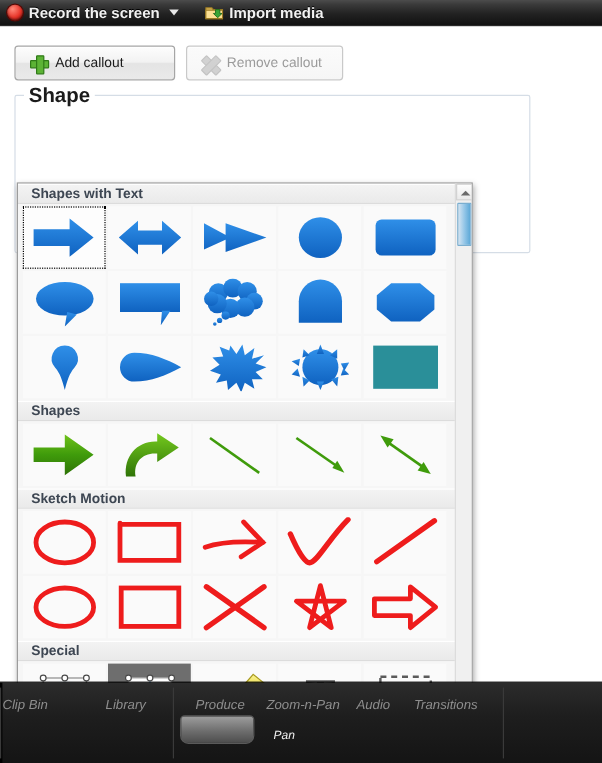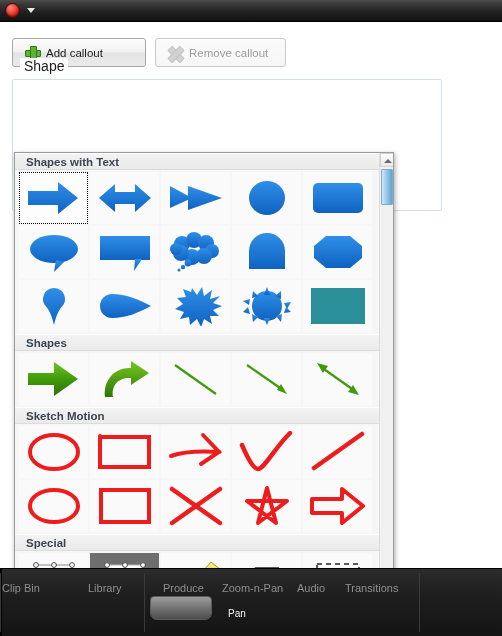--- a/index.html
+++ b/index.html
@@ -64,22 +64,22 @@
   .ico-x:before,.ico-x:after{content:"";position:absolute;left:-1px;top:5px;width:16px;height:5px;
     background:#b3b3b3;border:1px solid #9a9a9a;border-radius:1px;}
   .ico-x:before{transform:rotate(45deg);} .ico-x:after{transform:rotate(-45deg);}
 
   
   #shapebox{
     position:absolute; left:12px; top:57px; width:430px; height:132px;
     border:1px solid #d5dde6; border-radius:2px; background:#fff;
   }
   #shapebox-legend{
-    position:absolute; left:20px; top:36px; background:#fff; padding:0 4px;
-    font-size:14px; color:#1b1b1b;
+    position:absolute; left:20px; top:48px; background:#fff; padding:0 4px;
+    font-size:17px; color:#1b1b1b;font-weight:bold;
   }
 
   
   #gallery{
     position:absolute; left:14px; top:86px; width:380px; height:514px;
     background:#f6f6f6; border:1px solid #9c9c9c;
     box-shadow:1px 2px 5px rgba(0,0,0,.35);
     overflow:hidden;
     margin-top:44px;
   }
@@ -119,20 +119,21 @@
     position:absolute; left:1px; top:16px; width:12px; height:36px;
     background:linear-gradient(to right,#d4e4f2,#8ec3e6 55%,#5ba7d6);
     border:1px solid #7aaed0; border-radius:1px;
   }
 
   
   #bottombar{
     position:absolute; left:0; bottom:0; width:502px; height:68px;
     background:linear-gradient(to bottom,#2c2c2c 0%,#1e1e1e 40%,#141414 100%);
     border-top:1px solid #000;
+    font-style:italic;
   }
   #bottombar .btm-label{
     position:absolute; bottom:42px; font-size:11px; color:#8e8e8e; white-space:nowrap;
   }
   #bottombar .sep{ position:absolute; top:4px; bottom:4px; width:1px; background:#3a3a3a; }
   #more-btn{
     position:absolute; right:4px; top:3px; width:80px; height:62px;
     background:linear-gradient(to bottom,#4a4a4a 0%,#343434 45%,#1d1d1d 100%);
     border:1px solid #3f3f3f; border-radius:2px;
     display:flex; flex-direction:column; align-items:center; justify-content:center; gap:4px;
@@ -146,23 +147,34 @@
   #pan-label{ position:absolute; left:228px; bottom:17px; font-size:10px; color:#efefef; }
   .vbar{ position:absolute; top:0; bottom:0; width:2px; background:#000;}
 </style>
 </head>
 <body>
 
 <div id="topbar">
 
   <div class="tb-item">
     <span class="ico ico-record"></span>
+    <span>Record the screen</span>
     <span class="tb-caret"></span>
   </div>
 
+  <div class="tb-item" style="margin-left:10px">
+    <span class="ico ico-folder">
+      <svg width="15" height="13" viewBox="0 0 15 13">
+        <path d="M0.5 2.5h5l1.3 1.6H14.5v7.4H0.5z" fill="#f0c96a" stroke="#9a7a22"></path>
+        <path d="M0.5 4.4h14v7.1H0.5z" fill="#fbdf92" stroke="#9a7a22"></path>
+        <path d="M8.6 4.0h3.6v3.2h1.8l-3.6 3.6-3.6-3.6h1.8z" fill="#39a536" stroke="#18651a" stroke-width=".7"></path>
+      </svg>
+    </span>
+    <span>Import media</span>
+  </div>
 
 </div>
 
 <div id="lightband">
 
   <div class="cbtn" id="btn-add">
     <span class="ico-plus"></span>
     <span>Add callout</span>
   </div>
 

